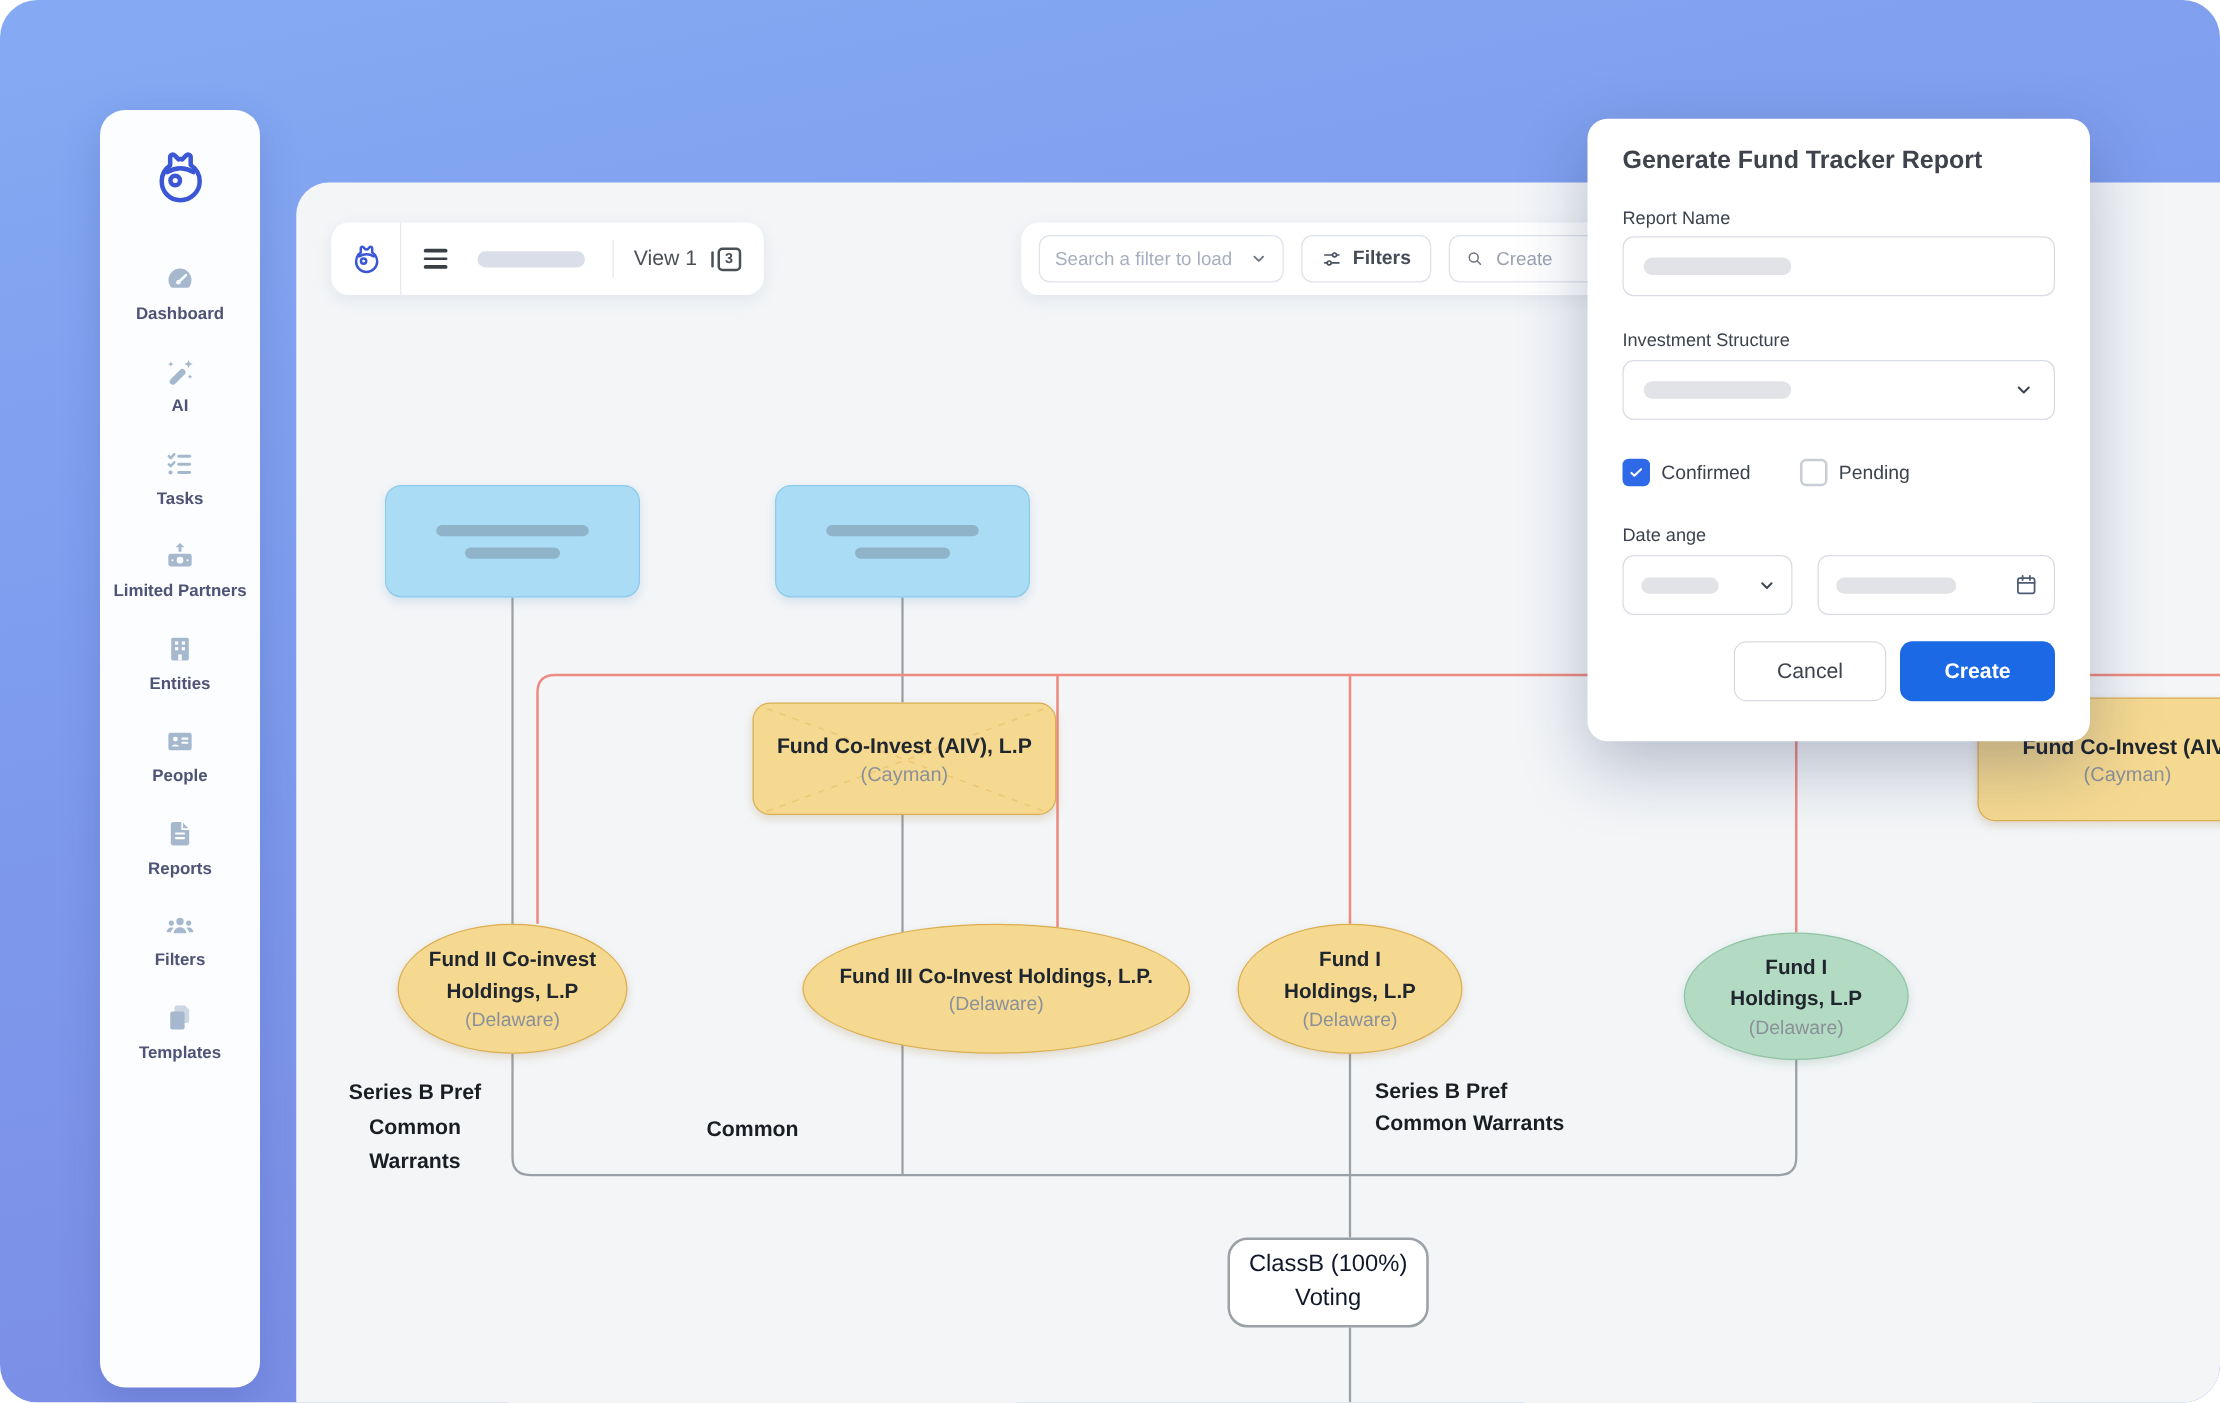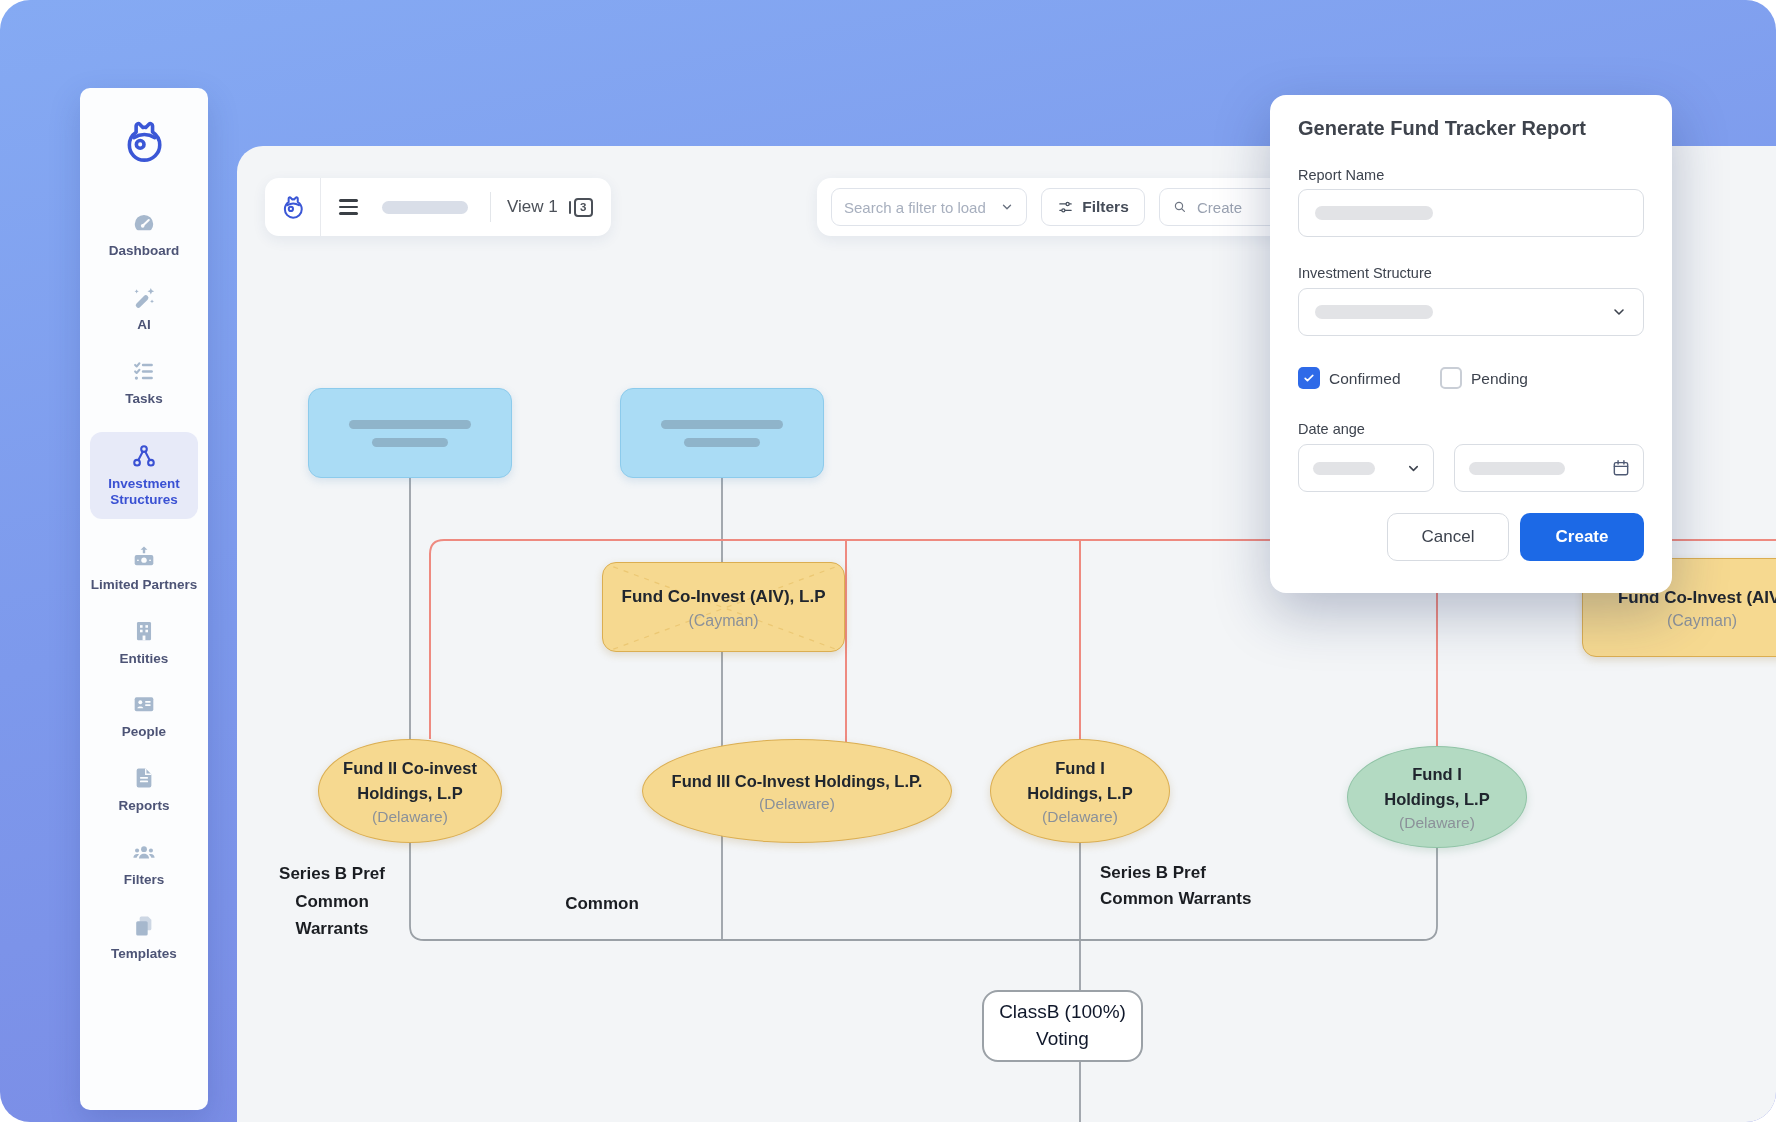--- a/index.html
+++ b/index.html
@@ -5,21 +5,21 @@
   * { margin:0; padding:0; box-sizing:border-box; }
   html,body { background:#fff; font-family:"Liberation Sans","DejaVu Sans",sans-serif; }
   #app {
     position:relative; width:1776px; height:1122px;
     background:linear-gradient(168deg,#85aaf3 0%,#7d99ec 45%,#7a87e3 100%);
     border-radius:30px; overflow:hidden;
   }
   
   #sidebar {
     position:absolute; left:80px; top:88px; width:128px; height:1022px;
-    background:#fcfdfe; border-radius:10px;
+    background:#fcfdfe; border-radius:20px;
     box-shadow:0 12px 32px rgba(30,50,120,.18);
     display:flex; flex-direction:column; align-items:center; padding-top:26px;
   }
   .logo-big { width:54px; height:54px; margin-bottom:42px; }
   .sb-item { display:flex; flex-direction:column; align-items:center; gap:7px;
     margin-bottom:25px; color:#a6b8cd; cursor:pointer; width:108px; }
   .sb-item svg { width:26px; height:26px; }
   .sb-item .lbl { font-size:13.5px; font-weight:700; color:#4d5476; text-align:center; line-height:1.18; }
   .sb-item.active { background:#e7eaf8; border-radius:12px; padding:11px 4px; color:#3a51d3; margin-bottom:25px; }
   .sb-item.active .lbl { color:#3a51d3; }
@@ -129,29 +129,20 @@
         <path d="M3.8 6.4 5.2 7.8 7.8 4.9" stroke="currentColor" stroke-width="1.9" fill="none" stroke-linecap="round" stroke-linejoin="round"></path>
         <rect x="10" y="5.3" width="10.2" height="2.2" rx="1.1"></rect>
         <path d="M3.8 12.4 5.2 13.8 7.8 10.9" stroke="currentColor" stroke-width="1.9" fill="none" stroke-linecap="round" stroke-linejoin="round"></path>
         <rect x="10" y="11.3" width="10.2" height="2.2" rx="1.1"></rect>
         <circle cx="5" cy="18.5" r="1.5"></circle>
         <rect x="10" y="17.4" width="10.2" height="2.2" rx="1.1"></rect>
       </svg>
       <span class="lbl">Tasks</span>
     </div>
 
-    <div class="sb-item active">
-      <svg viewBox="0 0 24 24" fill="none" stroke="currentColor" stroke-width="1.9">
-        <circle cx="12" cy="5.6" r="2.6"></circle>
-          <circle cx="5.6" cy="18.2" r="2.6"></circle>
-          <circle cx="18.4" cy="18.2" r="2.6"></circle>
-        <path d="M10.9 7.9 6.7 15.9 M13.1 7.9 17.3 15.9"></path>
-      </svg>
-      <span class="lbl">Investment Structures</span>
-    </div>
 
     <div class="sb-item">
       <svg viewBox="0 0 24 24" fill="currentColor">
         <path d="M12 2.2l3.2 3.2h-2.1v3.2h-2.2V5.4H8.8z"></path>
         <rect x="3.4" y="10.2" width="17.2" height="9.4" rx="1.8"></rect>
         <circle cx="12" cy="14.9" r="2.5" fill="#fcfdfe"></circle>
         <rect x="5.6" y="14.2" width="1.6" height="1.6" rx="0.8" fill="#fcfdfe"></rect>
         <rect x="16.8" y="14.2" width="1.6" height="1.6" rx="0.8" fill="#fcfdfe"></rect>
       </svg>
       <span class="lbl">Limited Partners</span>

